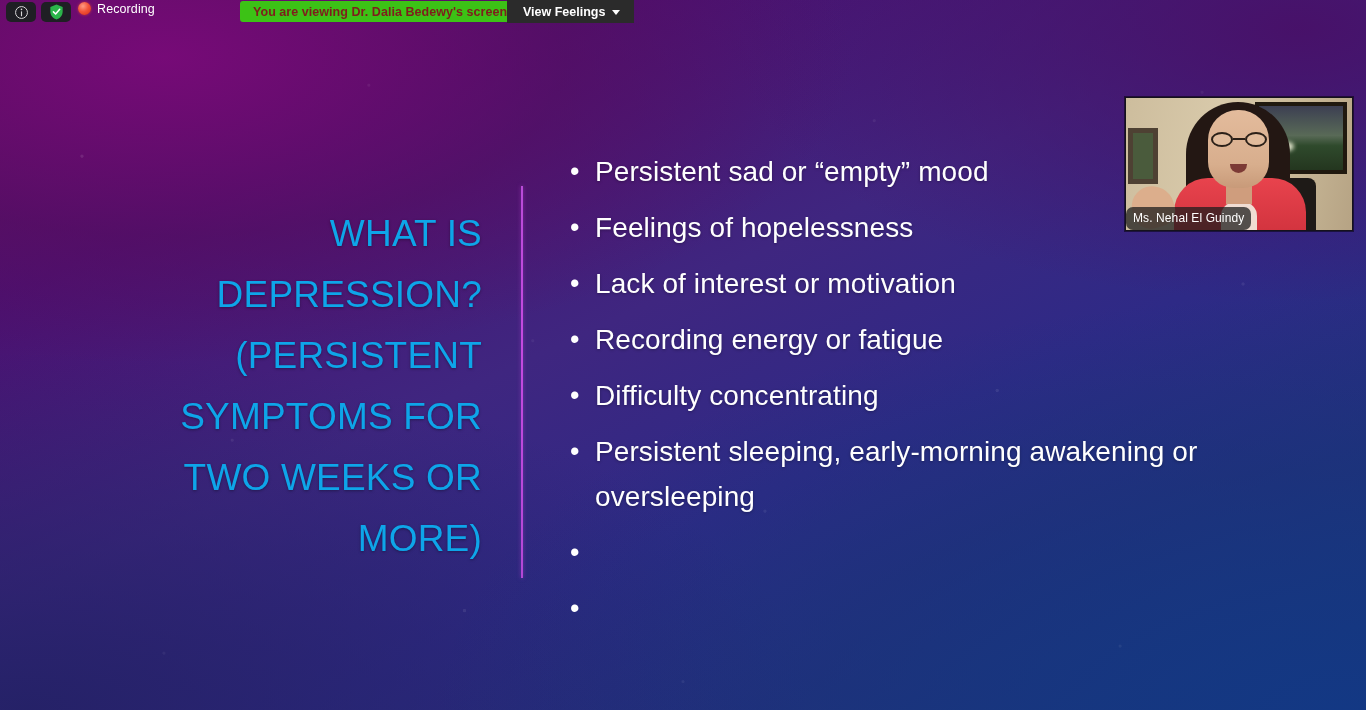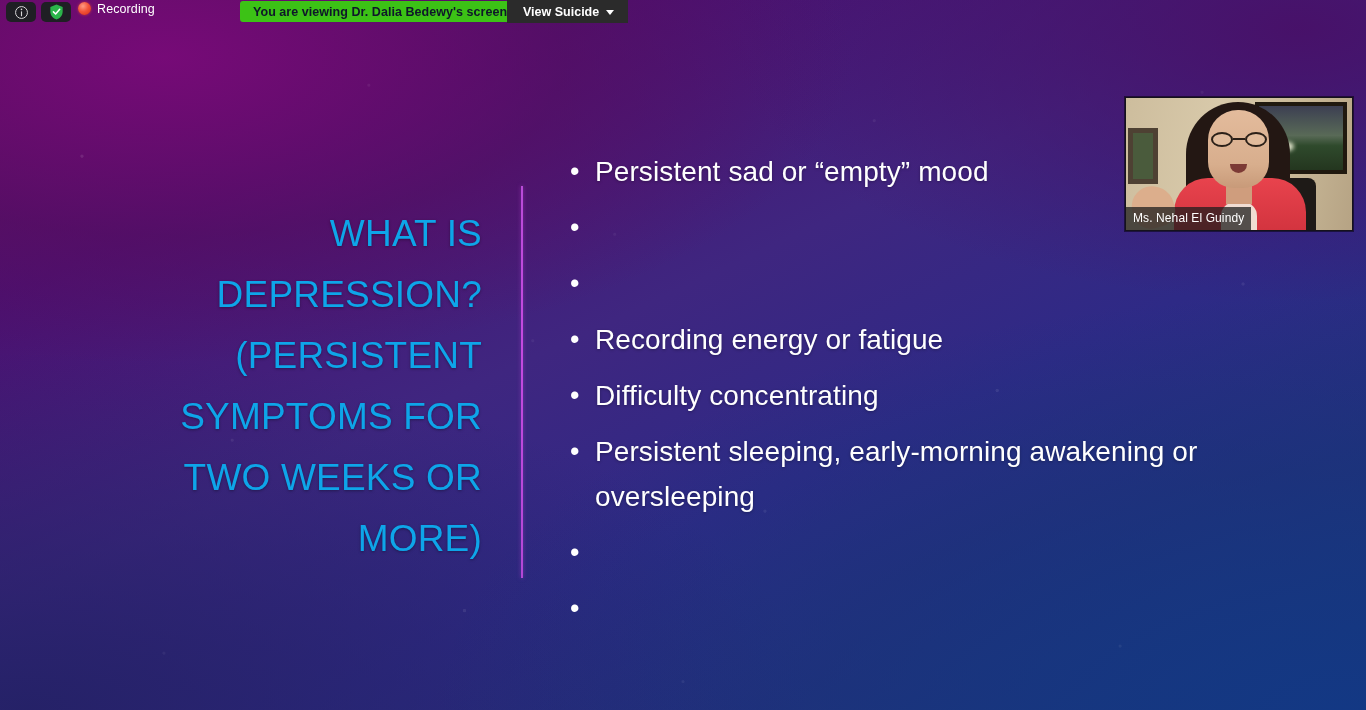--- a/index.html
+++ b/index.html
@@ -101,21 +101,21 @@
     left: 240px;
     top: 1px;
     height: 21px;
     background: #3cc216;
     border-radius: 3px;
     display: flex;
     align-items: center;
     padding: 0 13px;
   }
   .share-banner span {
-    color: #0f172a;
+    color: #7f1d1d;
     font-size: 12.5px;
     font-weight: bold;
     white-space: nowrap;
     letter-spacing: 0.05px;
   }
 
   .view-options {
     position: absolute;
     left: 507px;
     top: 0;
@@ -320,43 +320,46 @@
   .tile-name {
     position: absolute;
     left: 0; bottom: 0;
     background: rgba(28,28,28,0.74);
     color: #ffffff;
     font-size: 12px;
     line-height: 14px;
     padding: 4px 7px 5px 7px;
     white-space: nowrap;
     letter-spacing: 0.1px;
+    border-radius: 7px;
   }
 </style>
 </head>
 <body>
 
 <div id="screen">
 
   <div class="slide-bg"></div>
 
   <div class="slide-title">WHAT IS DEPRESSION? (PERSISTENT SYMPTOMS FOR TWO WEEKS OR MORE)</div>
 
   <div class="divider"></div>
 
   <div class="bullets">
     <div class="bullet-row">
       <span class="bullet-dot">•</span>
       <span class="bullet-text">Persistent sad or “empty” mood</span>
     </div>
     <div class="bullet-row">
       <span class="bullet-dot">•</span>
-    </div>
-    <div class="bullet-row">
-      <span class="bullet-dot">•</span>
+      <span class="bullet-text">Feelings of hopelessness</span>
+    </div>
+    <div class="bullet-row">
+      <span class="bullet-dot">•</span>
+      <span class="bullet-text">Lack of interest or motivation</span>
     </div>
     <div class="bullet-row">
       <span class="bullet-dot">•</span>
       <span class="bullet-text">Recording energy or fatigue</span>
     </div>
     <div class="bullet-row">
       <span class="bullet-dot">•</span>
       <span class="bullet-text">Difficulty concentrating</span>
     </div>
     <div class="bullet-row">
@@ -416,19 +419,19 @@
     <div class="recording-indicator">
       <span class="rec-dot"></span>
       <span class="rec-label">Recording</span>
     </div>
 
     <div class="share-banner">
       <span>You are viewing Dr. Dalia Bedewy's screen</span>
     </div>
 
     <div class="view-options">
-      <span class="vo-label">View Suicide</span>
+      <span class="vo-label">View Feelings</span>
       <span class="chev"></span>
     </div>
 
   </div>
 
 </div>
 
 </body></html>

